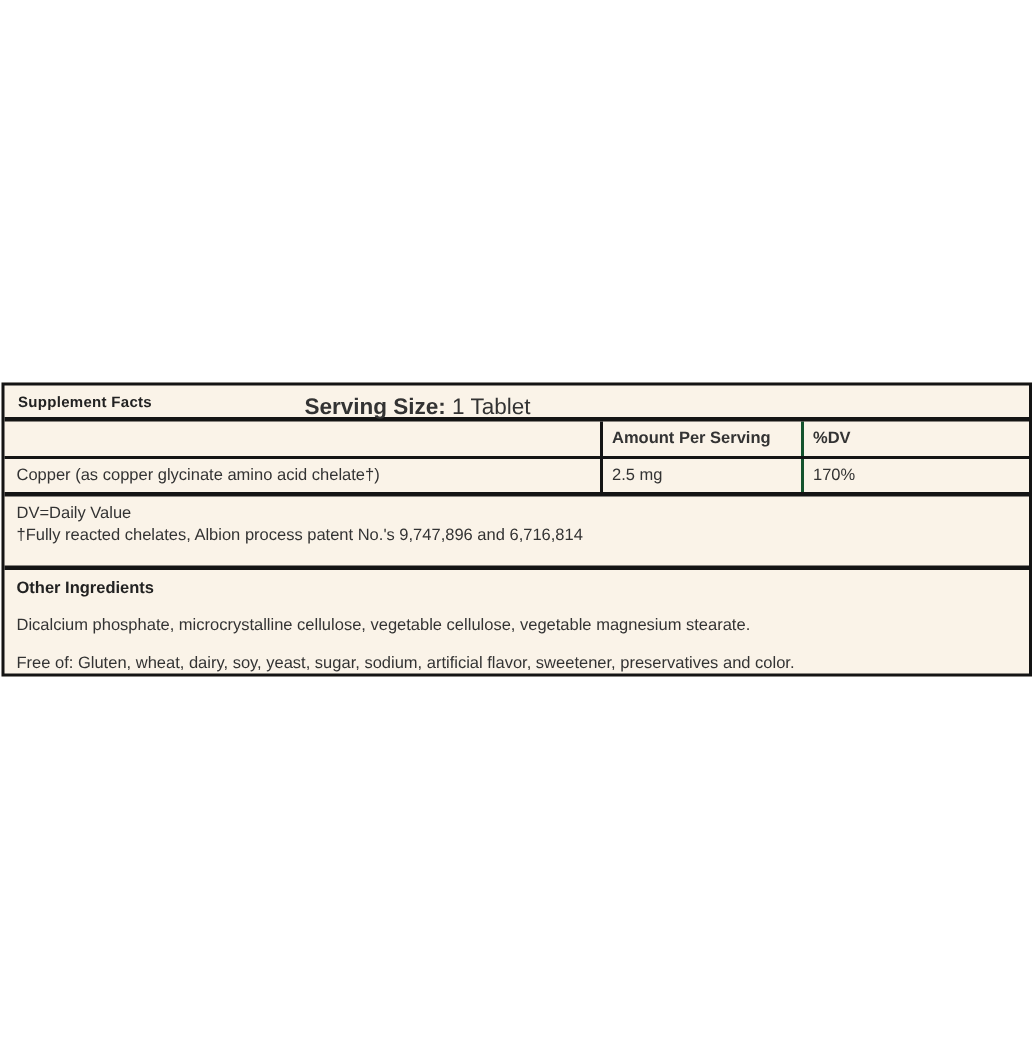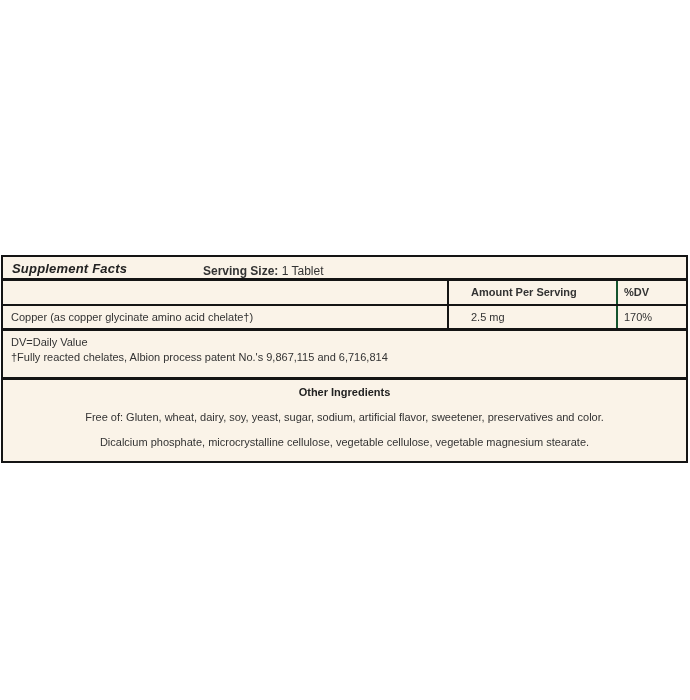--- a/index.html
+++ b/index.html
@@ -25,57 +25,55 @@
     line-height: 15px;
   }
   
   .title-row {
     position: relative;
     height: 24px;
     border-bottom: 3px solid #141414;
   }
   .title-row .title {
     position: absolute; left: 9px; top: 4px;
-    font-size: 13px; font-weight: bold; color: #222222;
+    font-size: 10px; font-weight: bold; color: #222222;
     letter-spacing: 0.2px;
-    font-style: italic;
   }
   .title-row .serving {
     position: absolute; left: 200px; top: 7px;
-    font-size: 12px;
+    font-size: 15px;
   }
   .bold { font-weight: bold; }
   
   .cols-row { display: flex; width: 100%; }
   .cols-row.header-cols {
     height: 25px;
     border-bottom: 2px solid #141414;
   }
   .cols-row.nutrient-row {
     height: 25px;
     border-bottom: 3px solid #141414;
   }
   .cell {
     display: flex; align-items: center;
     overflow: hidden; white-space: nowrap;
   }
-  .cell.c1 { width: 444px; padding-left: 8px; }
-  .cell.c2 { width: 169px; padding-left: 22px; border-left: 2px solid #141414; }
+  .cell.c1 { width: 397px; padding-left: 8px; }
+  .cell.c2 { width: 134px; padding-left: 6px; border-left: 2px solid #141414; }
   .cell.c3 { flex: 1; padding-left: 6px; border-left: 2px solid #14532d; }
   
   .footnote-row {
     height: 49px;
     padding: 4px 8px 0 8px;
     border-bottom: 3px solid #141414;
   }
   
   .other-row {
-    height: 81px;
+    height: 69px;
     padding: 5px 8px 0 8px;
-    text-align: center;
   }
   .other-row .other-heading { margin-bottom: 10px; color: #222222; }
   .other-row .other-line { margin-bottom: 10px; }
 </style>
 </head>
 <body>
 
 <div class="page">
   <div class="supplement-label">
 
@@ -91,23 +89,23 @@
     </div>
 
     <div class="cols-row nutrient-row">
       <div class="cell c1">Copper (as copper glycinate amino acid chelate†)</div>
       <div class="cell c2">2.5 mg</div>
       <div class="cell c3">170%</div>
     </div>
 
     <div class="footnote-row">
       <div>DV=Daily Value</div>
-      <div>†Fully reacted chelates, Albion process patent No.'s 9,867,115 and 6,716,814</div>
+      <div>†Fully reacted chelates, Albion process patent No.'s 9,747,896 and 6,716,814</div>
     </div>
 
     <div class="other-row">
       <div class="bold other-heading">Other Ingredients</div>
+      <div class="other-line">Dicalcium phosphate, microcrystalline cellulose, vegetable cellulose, vegetable magnesium stearate.</div>
       <div class="other-line">Free of: Gluten, wheat, dairy, soy, yeast, sugar, sodium, artificial flavor, sweetener, preservatives and color.</div>
-      <div class="other-line">Dicalcium phosphate, microcrystalline cellulose, vegetable cellulose, vegetable magnesium stearate.</div>
     </div>
 
   </div>
 </div>
 
 </body></html>

